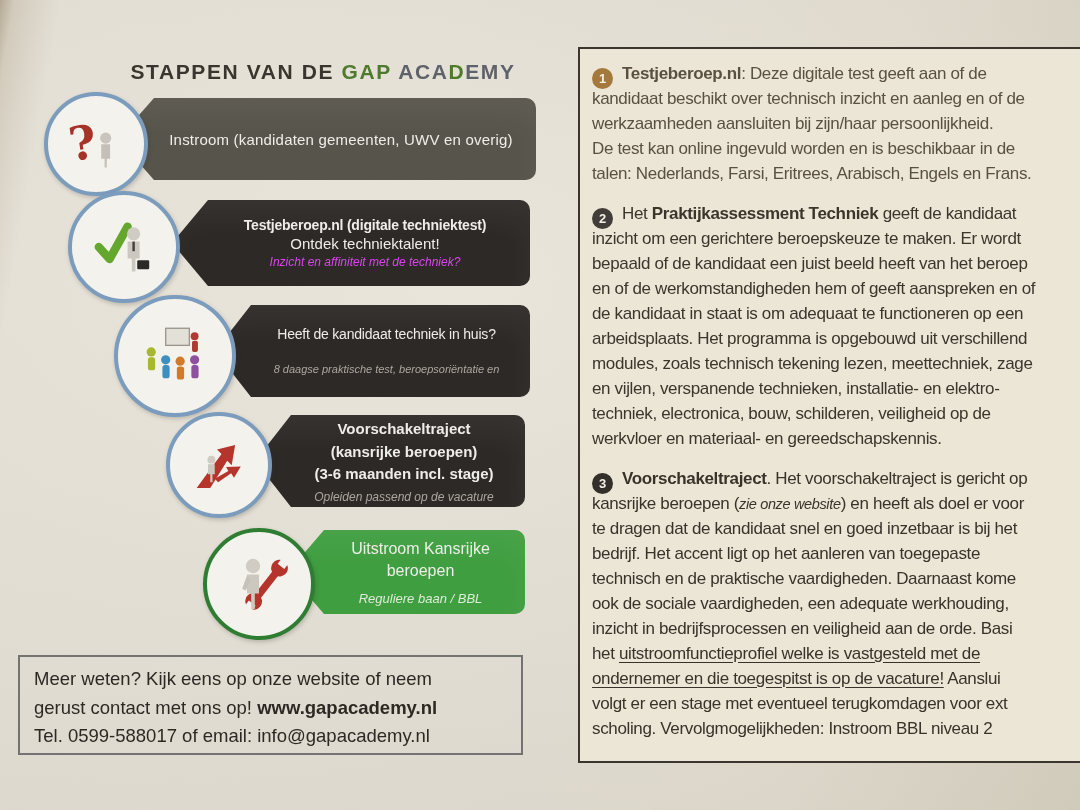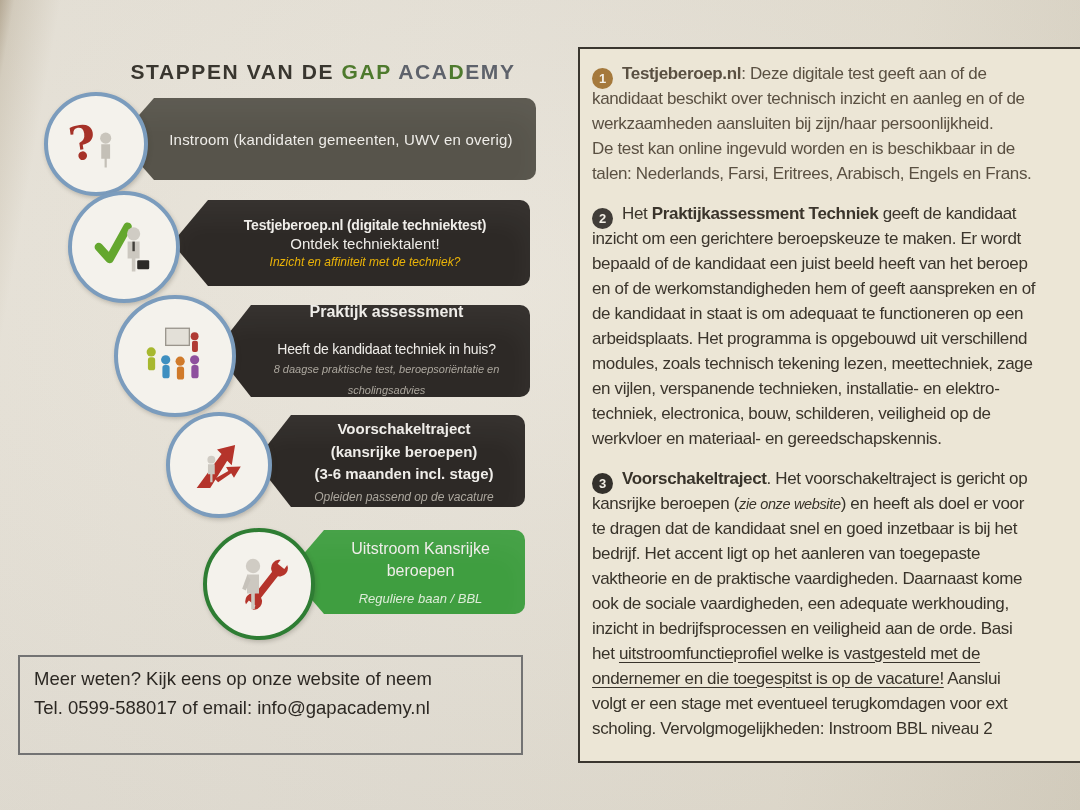--- a/index.html
+++ b/index.html
@@ -20,24 +20,24 @@
     box-shadow:inset 0 18px 30px rgba(255,255,255,0.05);}
   .step-circle{position:absolute;border-radius:50%;background:#f4f2ec;z-index:2;
     display:flex;align-items:center;justify-content:center;
     box-shadow:1px 2px 4px rgba(60,55,45,0.25);}
   .step-circle svg{width:74%;height:74%;}
   .bl-bold{font-weight:bold;}
   .bl-italic{font-style:italic;}
   .s1 .bl-normal{font-size:15px;letter-spacing:0.2px;}
   .s2 .bl-bold{font-size:14px;letter-spacing:-0.2px;text-align:right;}
   .s2 .bl-normal{font-size:15px;margin-top:2px;}
-  .s2 .bl-italic{font-size:12px;color:#eab308;margin-top:3px;}
+  .s2 .bl-italic{font-size:12px;color:#d946ef;margin-top:3px;}
   .s3 .bl-bold{font-size:16px;}
   .s3 .bl-normal{font-size:14px;letter-spacing:-0.2px;margin-top:20px;}
-  .s3 .bl-italic{font-size:11px;color:#aca79e;margin-top:5px;line-height:1.45;}
+  .s3 .bl-italic{font-size:11px;color:#aca79e;margin-top:20px;line-height:1.45;}
   .s4 .bl-bold{font-size:15px;line-height:1.5;}
   .s4 .bl-italic{font-size:12px;color:#aca79e;margin-top:4px;}
   .s5 .bl-normal{font-size:16px;line-height:1.35;}
   .s5 .bl-italic{font-size:13px;color:#ddecd8;margin-top:9px;}
   
   .contact{position:absolute;left:18px;top:655px;width:505px;height:100px;
     border:2px solid #737373;box-sizing:border-box;padding:8px 12px 0 14px;
     color:#2c2823;font-size:18.5px;line-height:1.55;}
   .contact .cline{white-space:nowrap;}
   
@@ -150,20 +150,21 @@
           <circle cx="40" cy="20" r="12" fill="#d0ccc4"></circle>
           <path d="M30 34 h20 v32 h-7 v26 h-6 v-26 h-7 z" fill="#ccc8c0"></path>
           <path d="M30 36 l-8 22 6 3 8-18 z" fill="#c6c2ba"></path>
         </svg>
       </span>
     </div>
   </div>
 
 <div class="contact" id="contact">
     <div class="cline"><span>Meer weten?    Kijk eens op onze website of neem</span></div>
+    <div class="cline"><span>gerust contact met ons op!       </span><span class="seg-b">www.gapacademy.nl</span></div>
     <div class="cline"><span>Tel. 0599-588017   of email:  info@gapacademy.nl</span></div>
   </div>
 
 <div class="panel" id="panel">
     <div class="para p-c1">
       <div class="pline"><span class="badge" style="background: rgb(165, 121, 60);">1</span><span class="seg-b">Testjeberoep.nl</span><span>:   Deze digitale test geeft aan of de</span></div>
       <div class="pline"><span>kandidaat beschikt over technisch inzicht en aanleg en of de</span></div>
       <div class="pline"><span>werkzaamheden aansluiten bij zijn/haar persoonlijkheid.</span></div>
       <div class="pline"><span>De test kan online ingevuld worden en is beschikbaar in de</span></div>
       <div class="pline"><span>talen: Nederlands, Farsi, Eritrees, Arabisch, Engels en Frans.</span></div>
@@ -178,21 +179,21 @@
       <div class="pline"><span>modules, zoals technisch tekening lezen, meettechniek, zage</span></div>
       <div class="pline"><span>en vijlen, verspanende technieken, installatie- en elektro-</span></div>
       <div class="pline"><span>techniek, electronica, bouw, schilderen, veiligheid op de</span></div>
       <div class="pline"><span>werkvloer en materiaal- en gereedschapskennis.</span></div>
     </div>
     <div class="para p-c3">
       <div class="pline"><span class="badge" style="background: rgb(51, 48, 43);">3</span><span class="seg-b">Voorschakeltraject</span><span>. Het voorschakeltraject is gericht op</span></div>
       <div class="pline"><span>kansrijke beroepen (</span><span class="seg-i seg-sm">zie onze website</span><span>) en heeft als doel er voor</span></div>
       <div class="pline"><span>te dragen dat de kandidaat snel en goed inzetbaar is bij het</span></div>
       <div class="pline"><span>bedrijf. Het accent ligt op het aanleren van toegepaste</span></div>
-      <div class="pline"><span>vaktheorie en de praktische vaardigheden. Daarnaast kome</span></div>
+      <div class="pline"><span>technisch en de praktische vaardigheden. Daarnaast kome</span></div>
       <div class="pline"><span>ook de sociale vaardigheden, een adequate werkhouding,</span></div>
       <div class="pline"><span>inzicht in bedrijfsprocessen en veiligheid aan de orde. Basi</span></div>
       <div class="pline"><span>het </span><span class="seg-u">uitstroomfunctieprofiel welke is vastgesteld met de</span></div>
       <div class="pline"><span class="seg-u">ondernemer en die toegespitst is op de vacature!</span><span>  Aanslui</span></div>
       <div class="pline"><span>volgt er een stage met eventueel terugkomdagen voor ext</span></div>
       <div class="pline"><span>scholing.  Vervolgmogelijkheden:  Instroom BBL niveau 2</span></div>
     </div>
   </div>
 
 </body></html>

